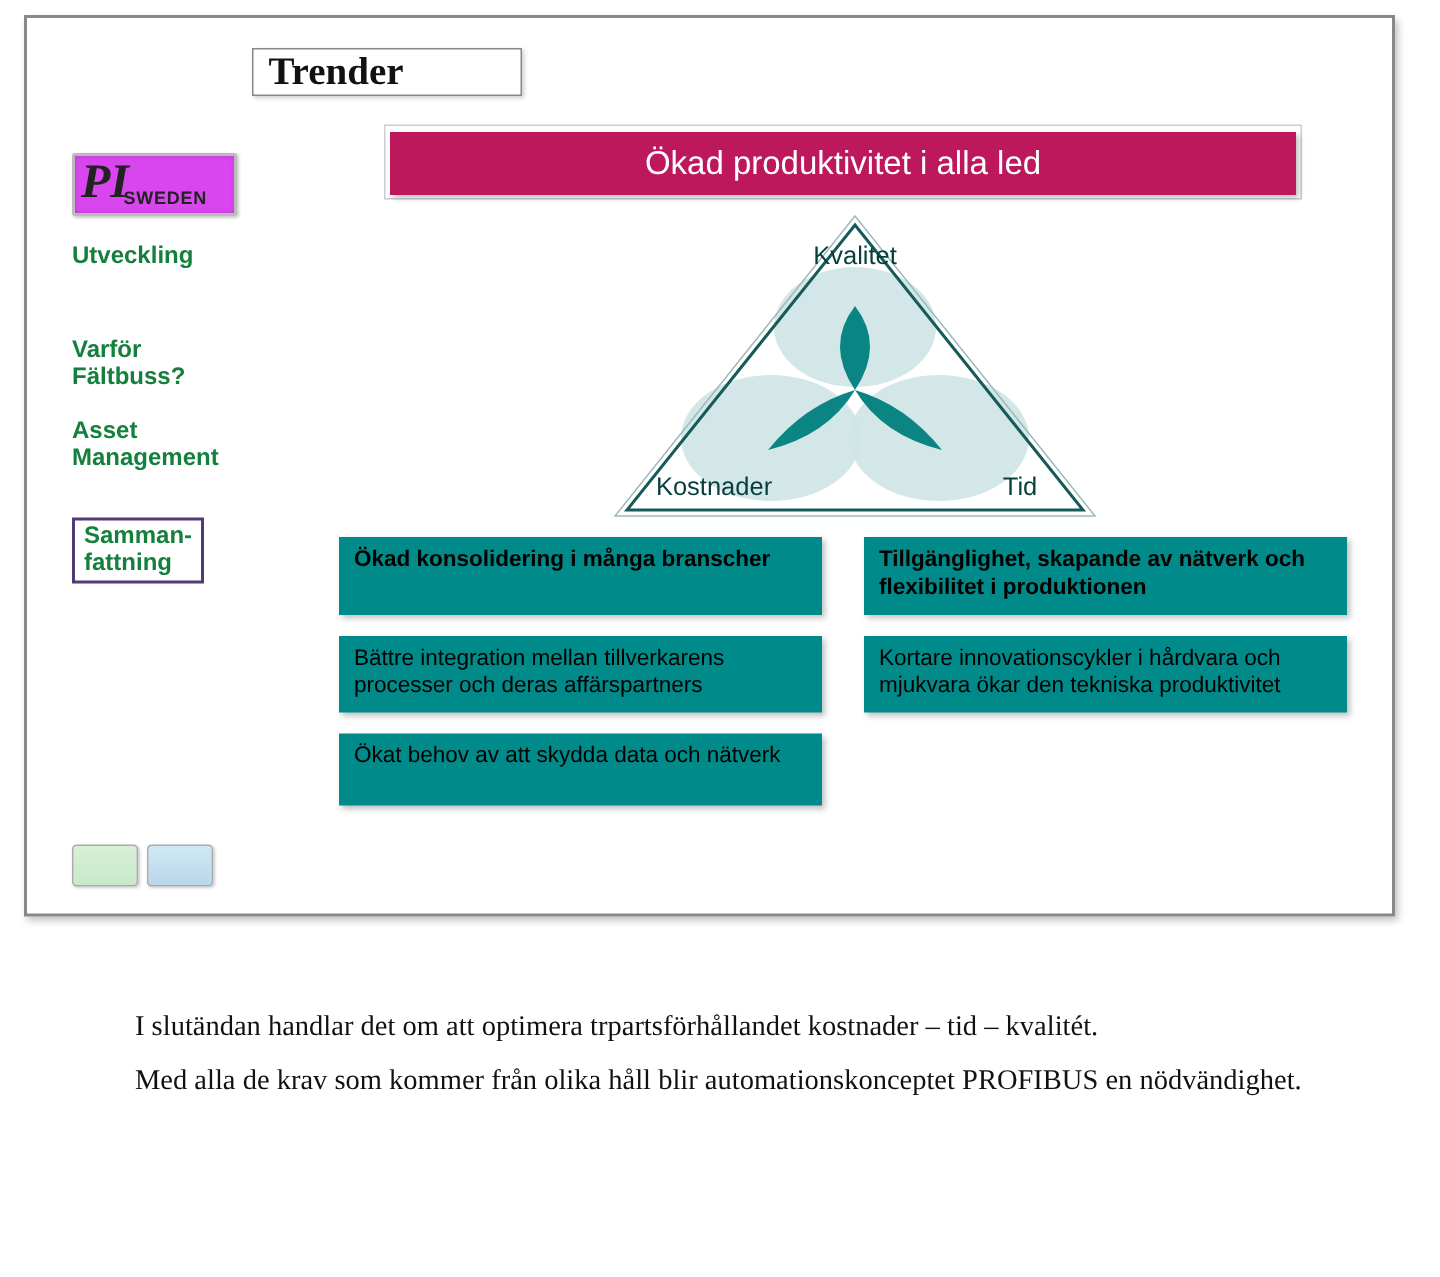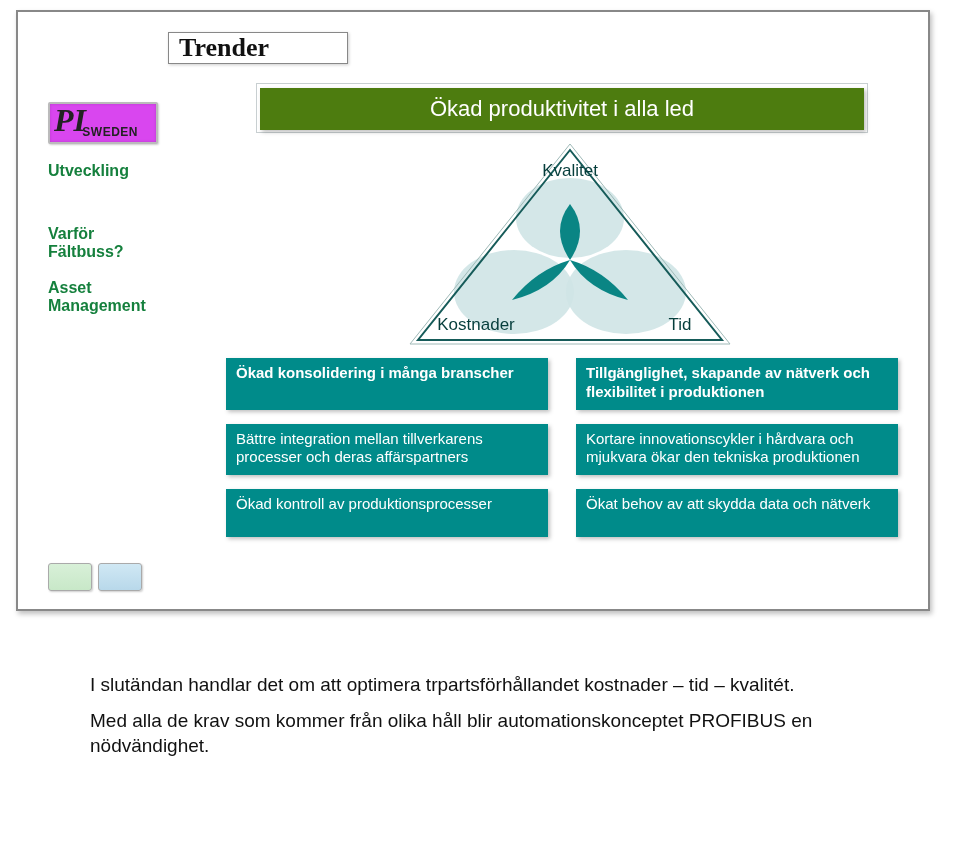--- a/index.html
+++ b/index.html
@@ -110,21 +110,21 @@
     top: 74px;
     right: 24px;
     bottom: 16px;
   }
   .banner {
     position: absolute;
     top: 2px;
     left: 40px;
     right: 40px;
     height: 42px;
-    background: #4d7c0f;
+    background: #be185d;
     color: #fff;
     font-size: 22px;
     display: flex;
     align-items: center;
     justify-content: center;
     box-shadow: 2px 2px 4px rgba(0,0,0,0.25);
     font-family: "Candara","Segoe UI",Arial,sans-serif;
     text-align: right;
   }
   .banner-outline {
@@ -154,37 +154,37 @@
     right: 0;
     display: grid;
     grid-template-columns: 1fr 1fr;
     grid-template-rows: repeat(3, auto);
     column-gap: 28px;
     row-gap: 14px;
     padding: 0 6px;
   }
   .ibox {
     background: #008b8a;
-    color: #ffffff;
+    color: #000000;
     padding: 6px 20px 8px 10px;
     font-size: 15px;
     line-height: 1.25;
     box-shadow: 2px 2px 4px rgba(0,0,0,0.25);
     min-height: 48px;
     font-family: "Candara","Segoe UI",Arial,sans-serif;
   }
   .ibox.top-row { font-weight: bold; }
 
   
   .below {
     position: absolute;
     left: 90px;
     top: 672px;
     right: 50px;
-    font-family: Liberation Sans, sans-serif;
+    font-family: Liberation Serif, serif;
     font-size: 19px;
     color: #111;
     line-height: 1.35;
   }
   .below p { margin-bottom: 10px; }
 </style>
 </head>
 <body>
 
 <div class="slide-frame">
@@ -206,20 +206,24 @@
     <div class="nav-item nav-group" style="margin-top:45px;">
       <div>Varför</div>
       <div>Fältbuss?</div>
     </div>
 
     <div class="nav-item nav-group" style="">
       <div>Asset</div>
       <div>Management</div>
     </div>
 
+    <div class="nav-item nav-summary">
+      <div>Samman-</div>
+      <div>fattning</div>
+    </div>
   </div>
 
   <div class="small-badges">
     <div class="small-badge"></div>
     <div class="small-badge b2"></div>
   </div>
 
   <div class="content">
     <div class="banner-outline"></div>
     <div class="banner">
@@ -243,22 +247,21 @@
         <text x="180" y="36" text-anchor="middle" font-size="17" fill="#063e3c" font-family="Candara,Arial">Kvalitet</text>
         <text x="86" y="190" text-anchor="middle" font-size="17" fill="#063e3c" font-family="Candara,Arial">Kostnader</text>
         <text x="290" y="190" text-anchor="middle" font-size="17" fill="#063e3c" font-family="Candara,Arial">Tid</text>
       </svg>
     </div>
 
     <div class="boxes">
       <div class="ibox top-row"><span>Ökad konsolidering i många branscher</span></div>
       <div class="ibox top-row"><span>Tillgänglighet, skapande av nätverk och flexibilitet i produktionen</span></div>
       <div class="ibox"><span>Bättre integration mellan tillverkarens processer och deras affärspartners</span></div>
-      <div class="ibox"><span>Kortare innovationscykler i hårdvara och mjukvara ökar den tekniska produktionen</span></div>
-      <div class="ibox"><span>Ökad kontroll av produktions­processer</span></div>
+      <div class="ibox"><span>Kortare innovationscykler i hårdvara och mjukvara ökar den tekniska produktivitet</span></div>
       <div class="ibox"><span>Ökat behov av att skydda data och nätverk</span></div>
     </div>
   </div>
 </div>
 
 <div class="below">
   <p>I slutändan handlar det om att optimera trpartsförhållandet kostnader – tid – kvalitét.</p>
   <p>Med alla de krav som kommer från olika håll blir automationskonceptet PROFIBUS en nödvändighet.</p>
 </div>
 

